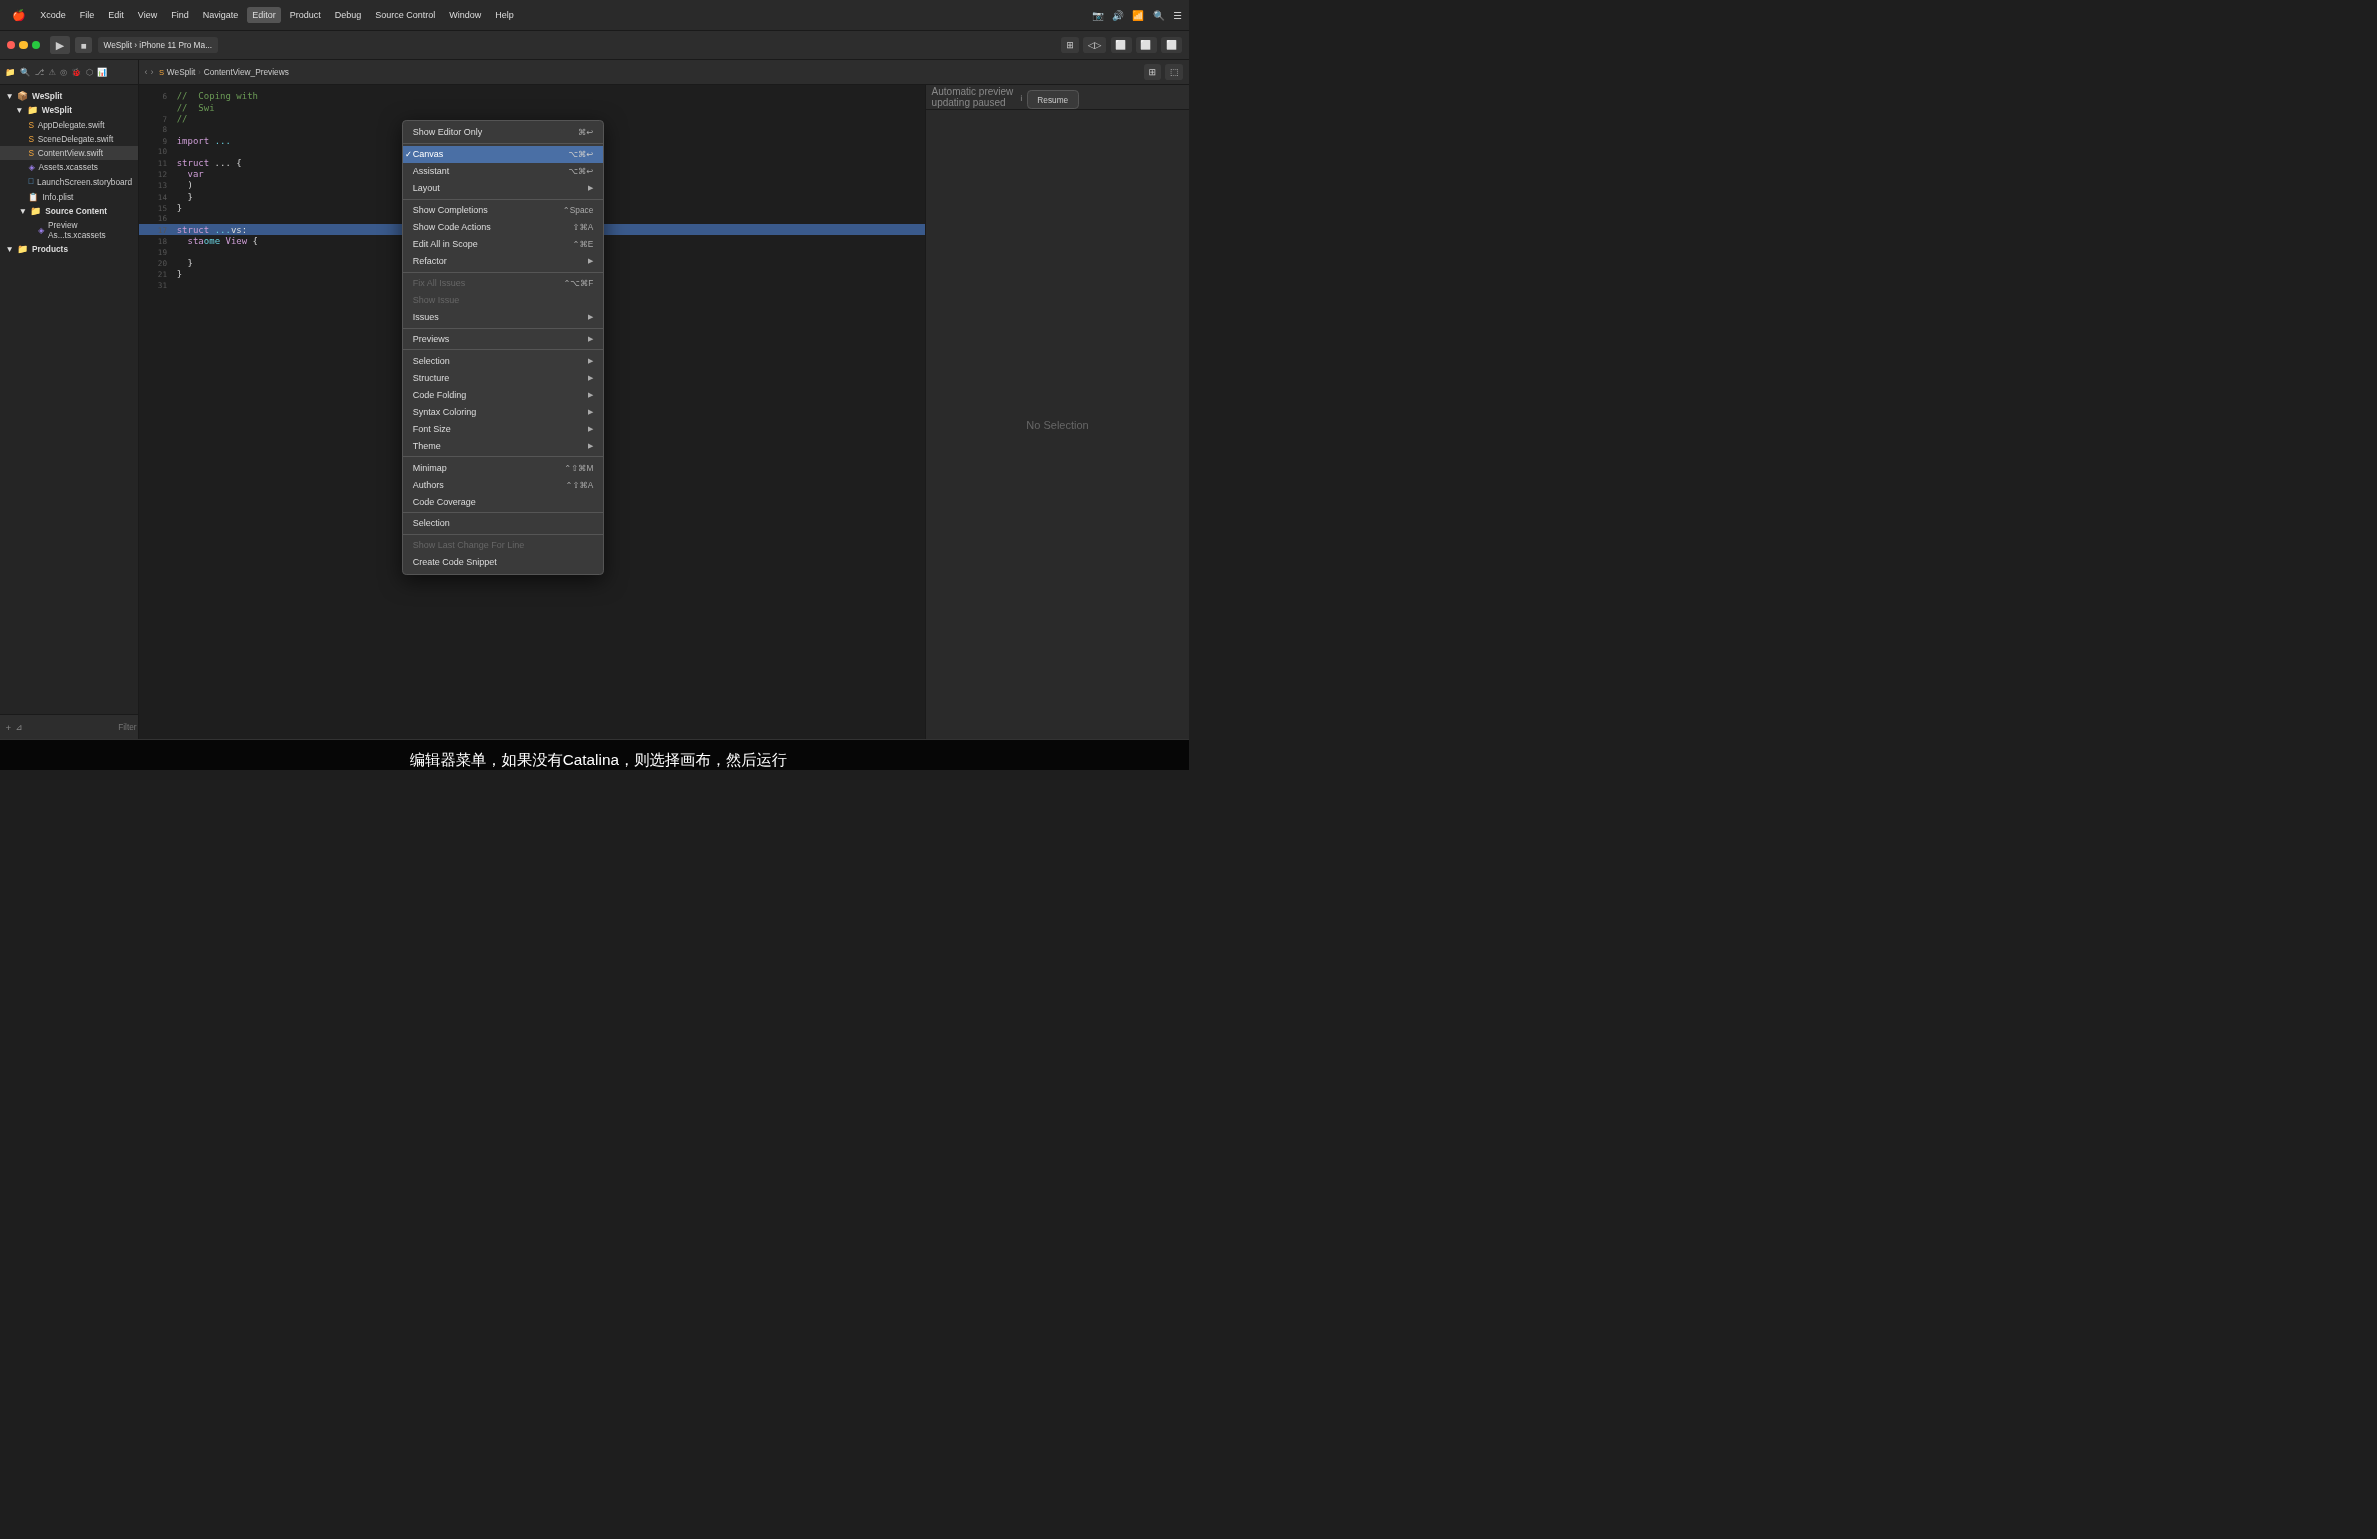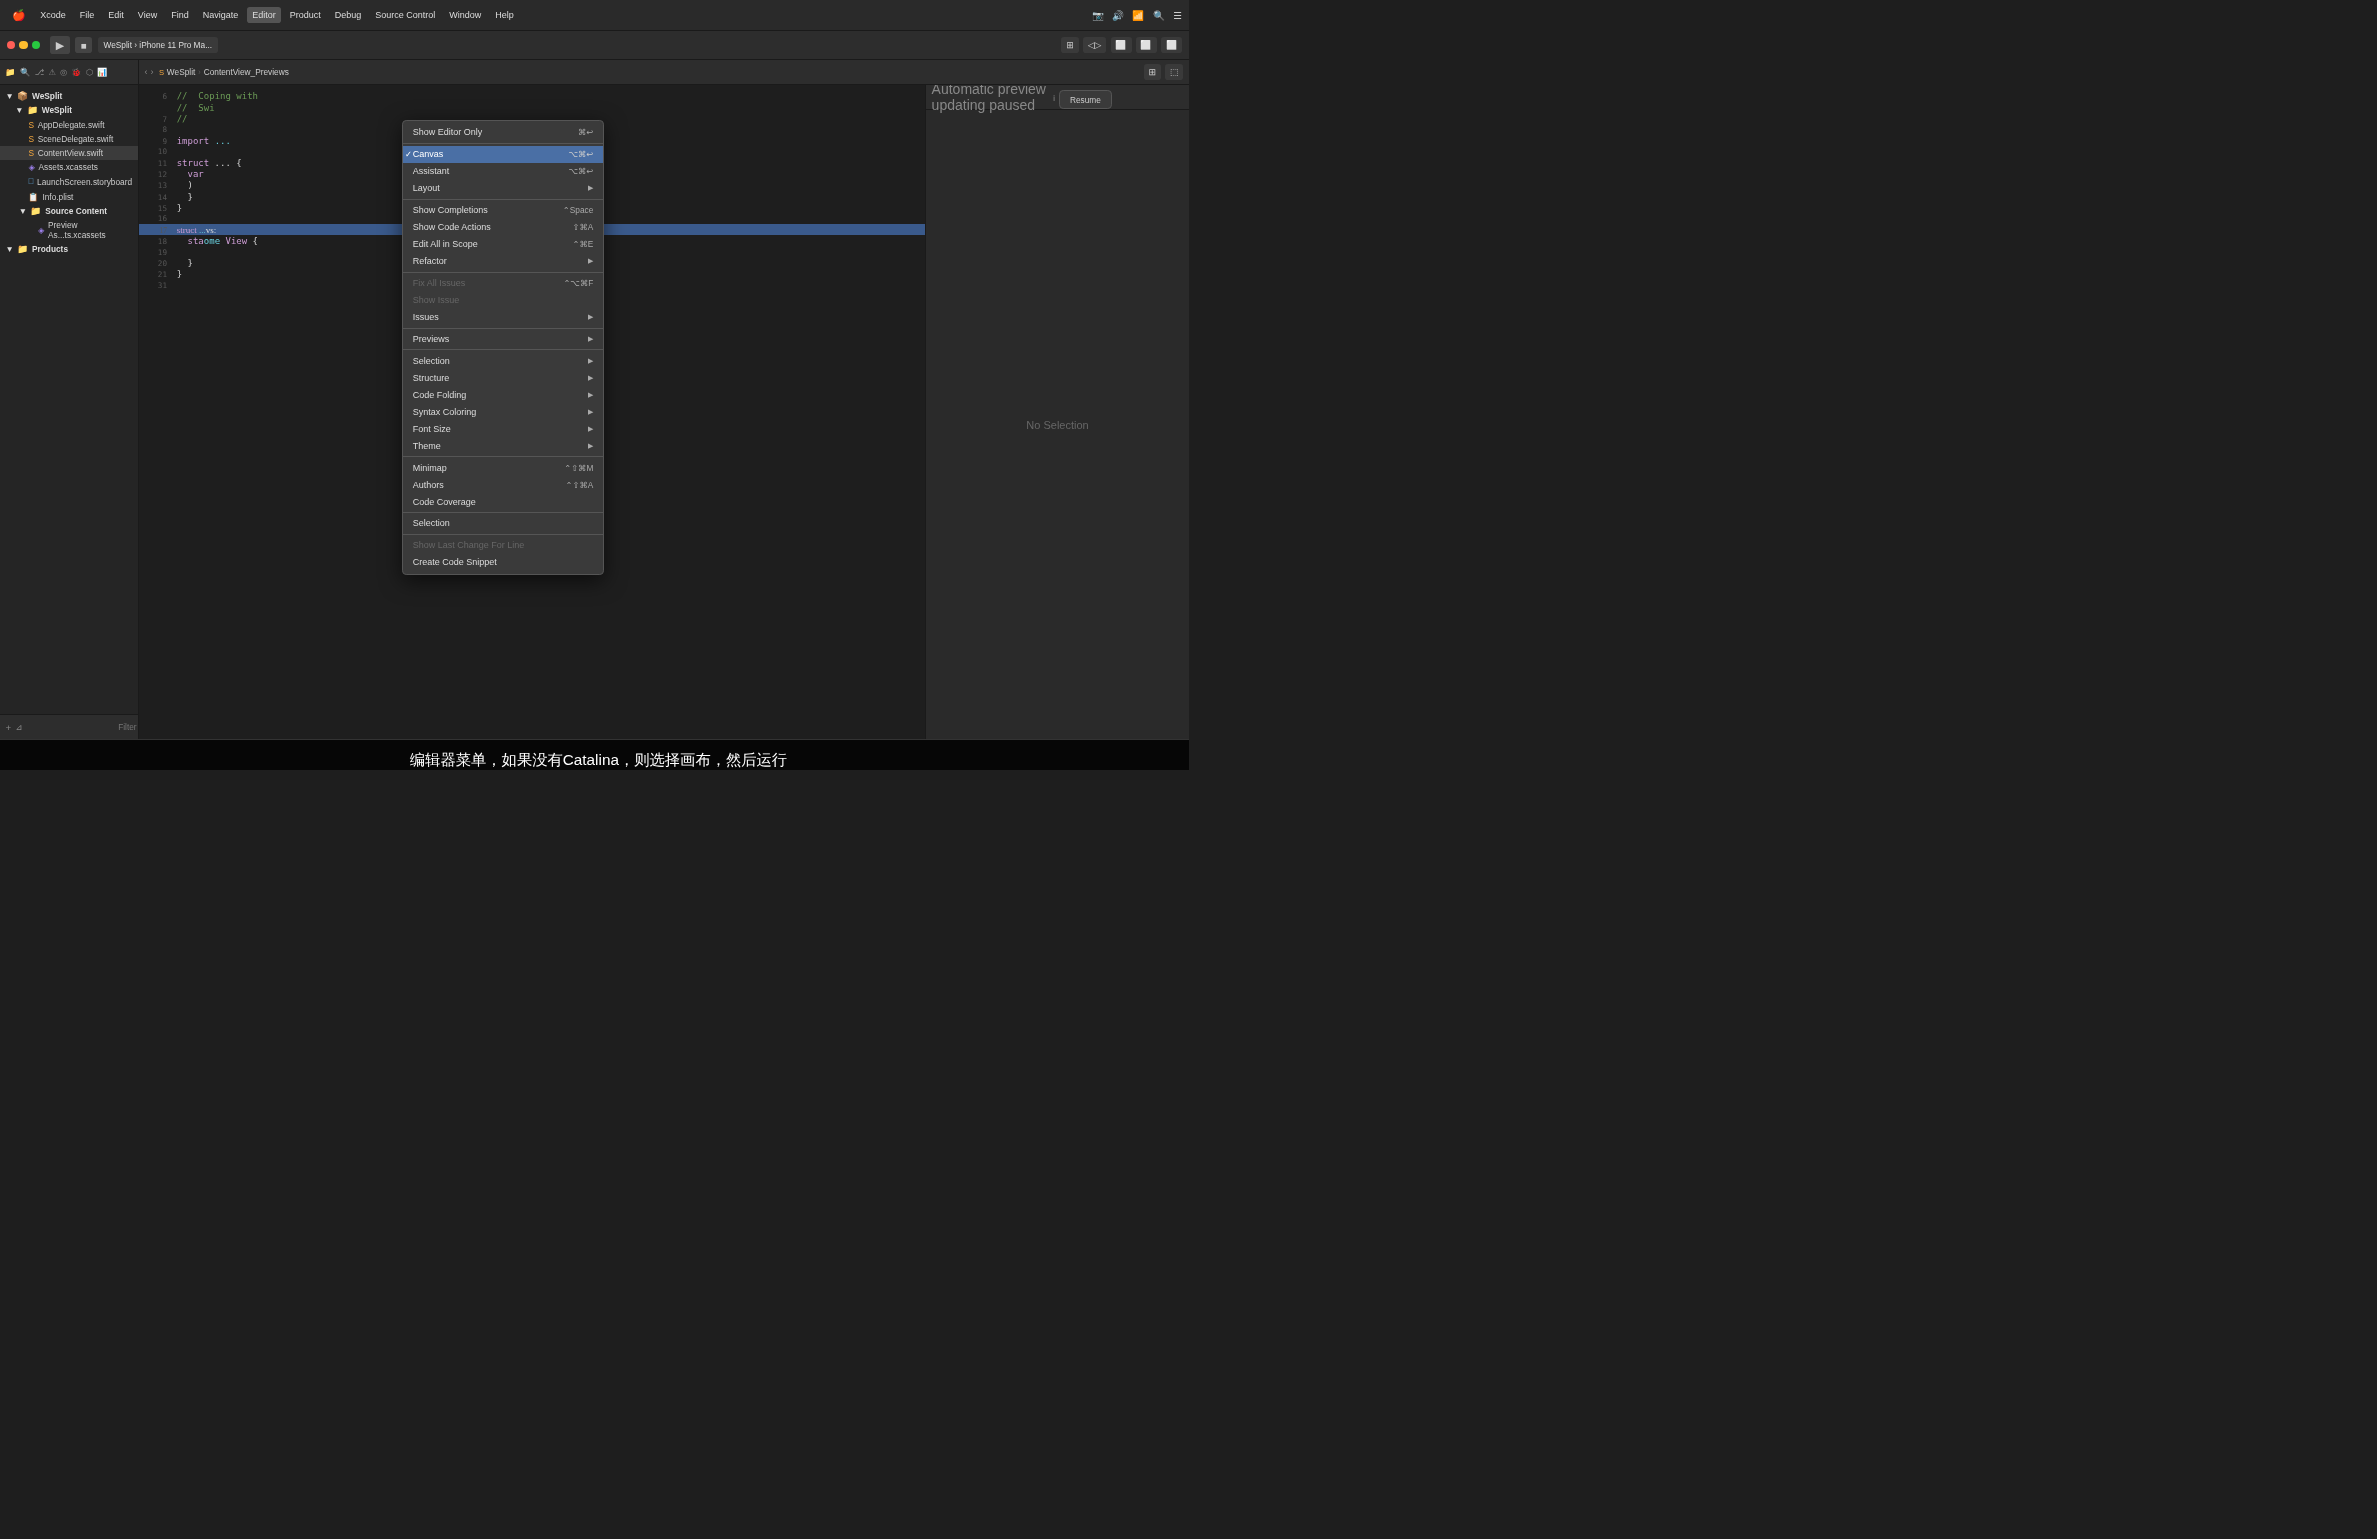--- a/index.html
+++ b/index.html
@@ -211,21 +211,21 @@
       text-align: right;
       color: #555;
       font-size: 7.6px;
       margin-right: 9.7px;
       flex-shrink: 0;
     }
     .code-text { color: #d4d4d4; }
     .kw { color: #cc9cd4; } 
     .type { color: #69d1e0; }
     .comment { color: #6a9955; }
-    .selected-line { background: #3a5a8c; font-family: Liberation Serif, serif; }
+    .selected-line { background: #3a5a8c; }
 
     
     .preview-panel {
       width: 264px;
       background: #2a2a2a;
       border-left: 0.7px solid #1a1a1a;
       display: flex;
       flex-direction: column;
     }
     .preview-toolbar {
@@ -568,21 +568,21 @@
           </div>
           <div class="code-line">
             <span class="line-num">31</span>
             <span class="code-text"></span>
           </div>
         </div>
       </div>
 
       <div class="preview-panel">
         <div class="preview-toolbar">
-          <span style="font-size:14px;color:#888">Automatic preview<br>updating paused</span>
+          <span style="font-size:10px;color:#888">Automatic preview<br>updating paused</span>
           <span style="margin-left:2.8px;color:#888;font-size:8.3px">ℹ</span>
           <button class="resume-btn">Resume</button>
         </div>
         <div class="preview-content">
           <span class="no-selection">No Selection</span>
         </div>
       </div>
     </div>
 
     <div class="menu-overlay">

